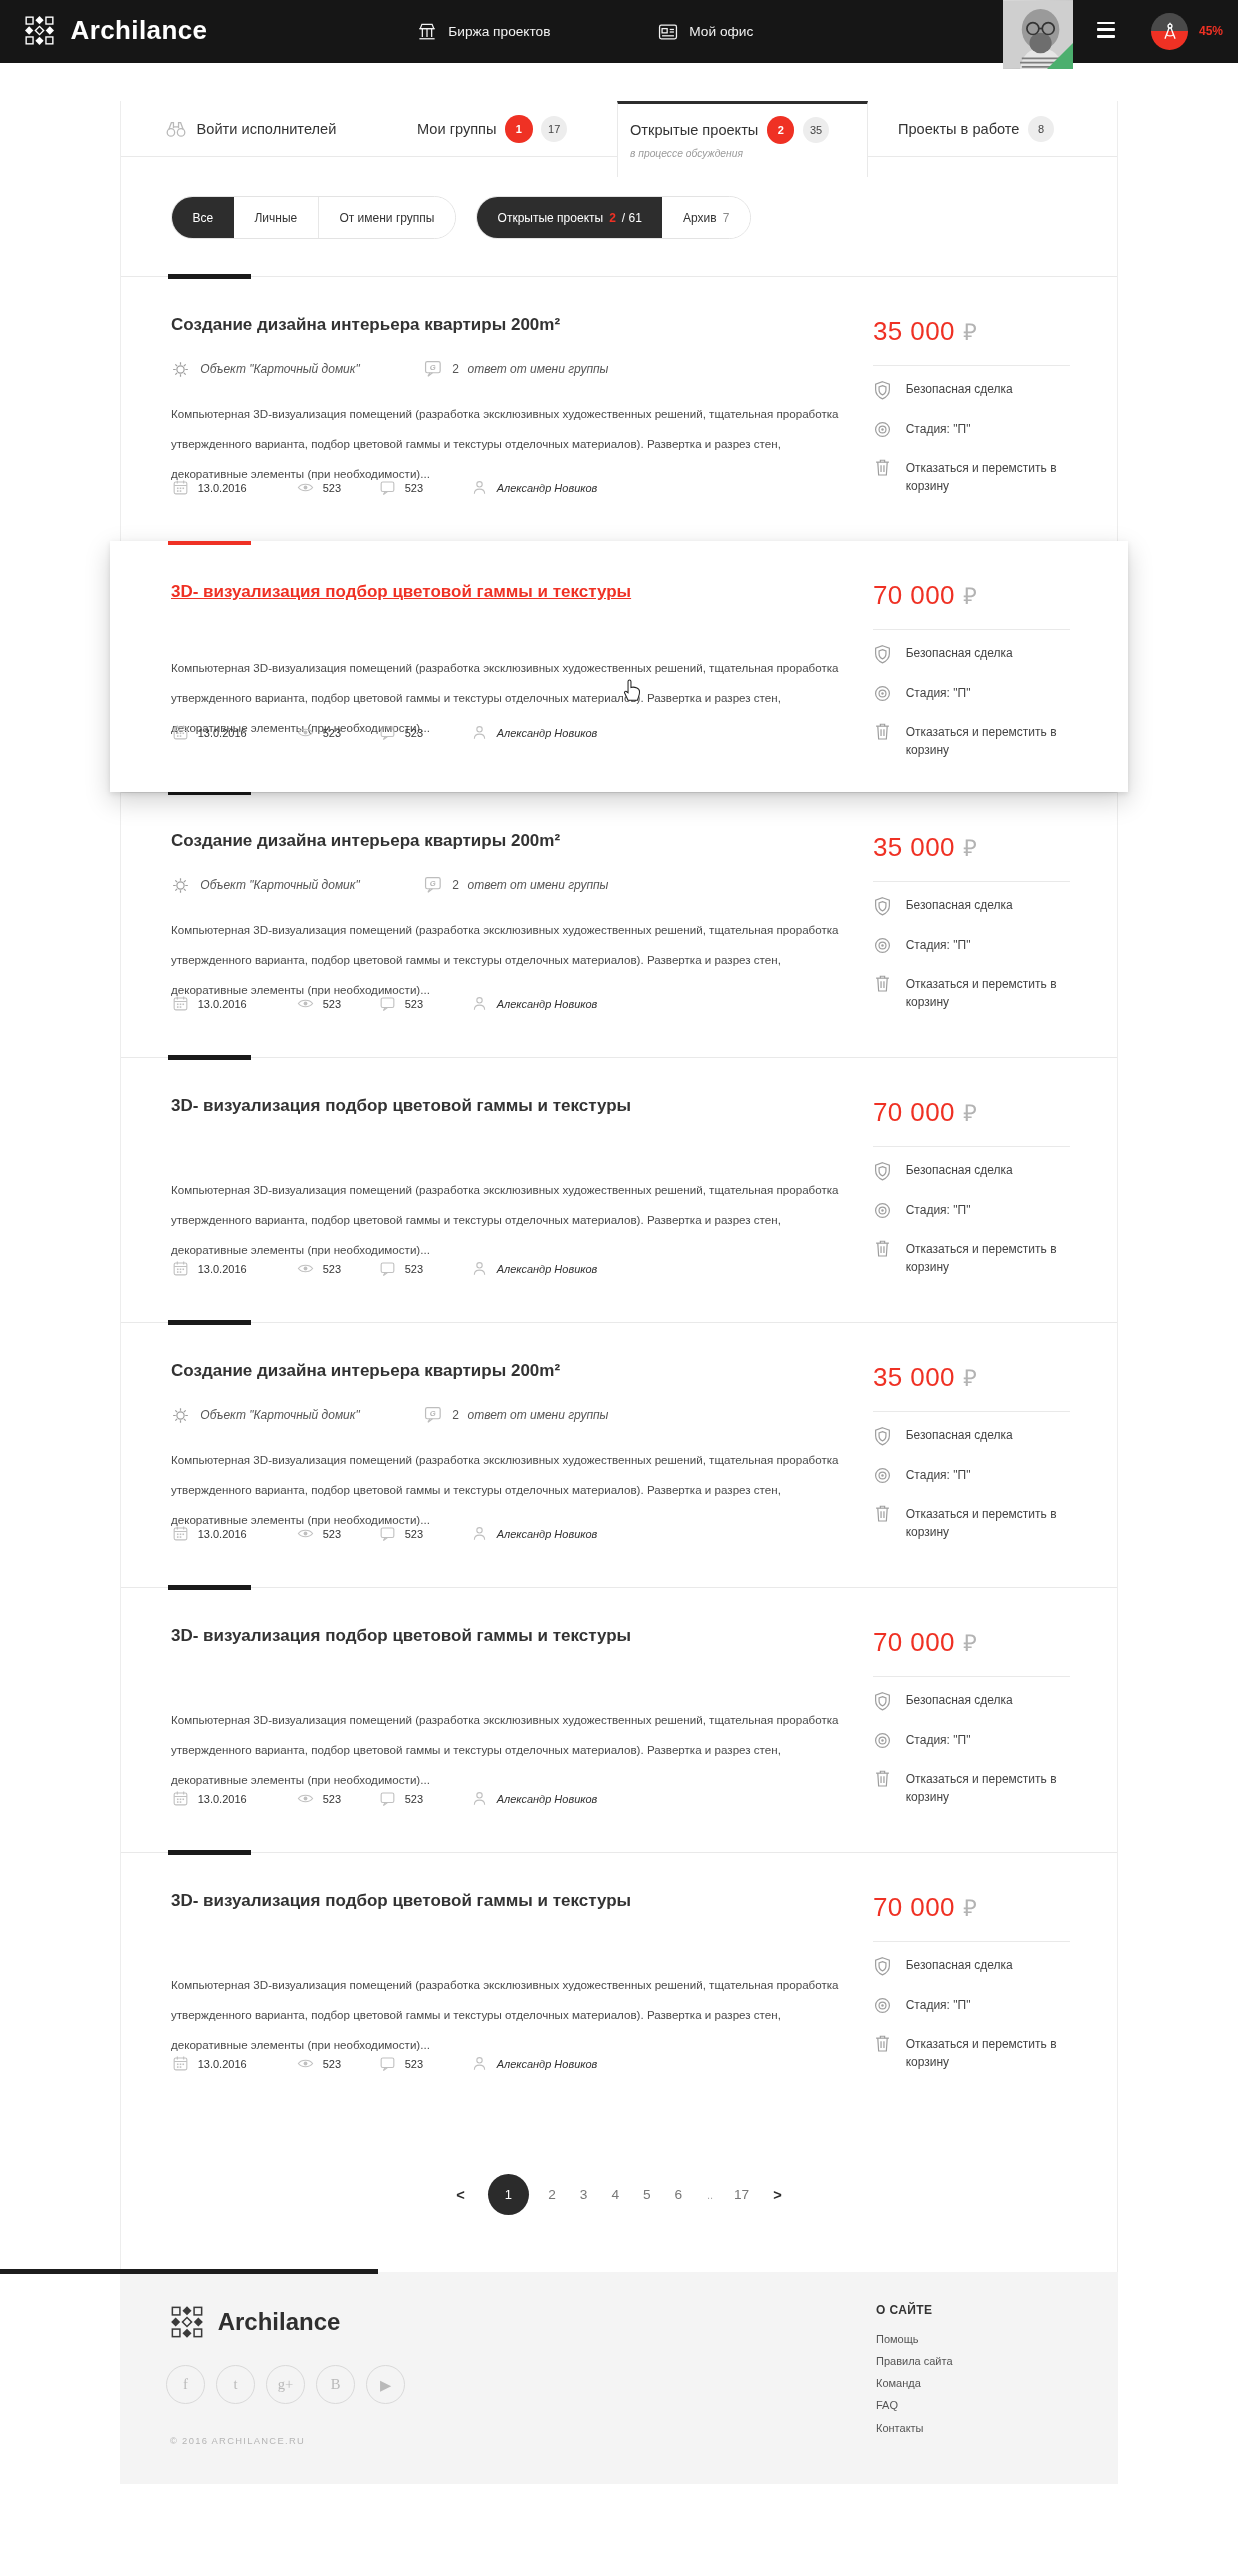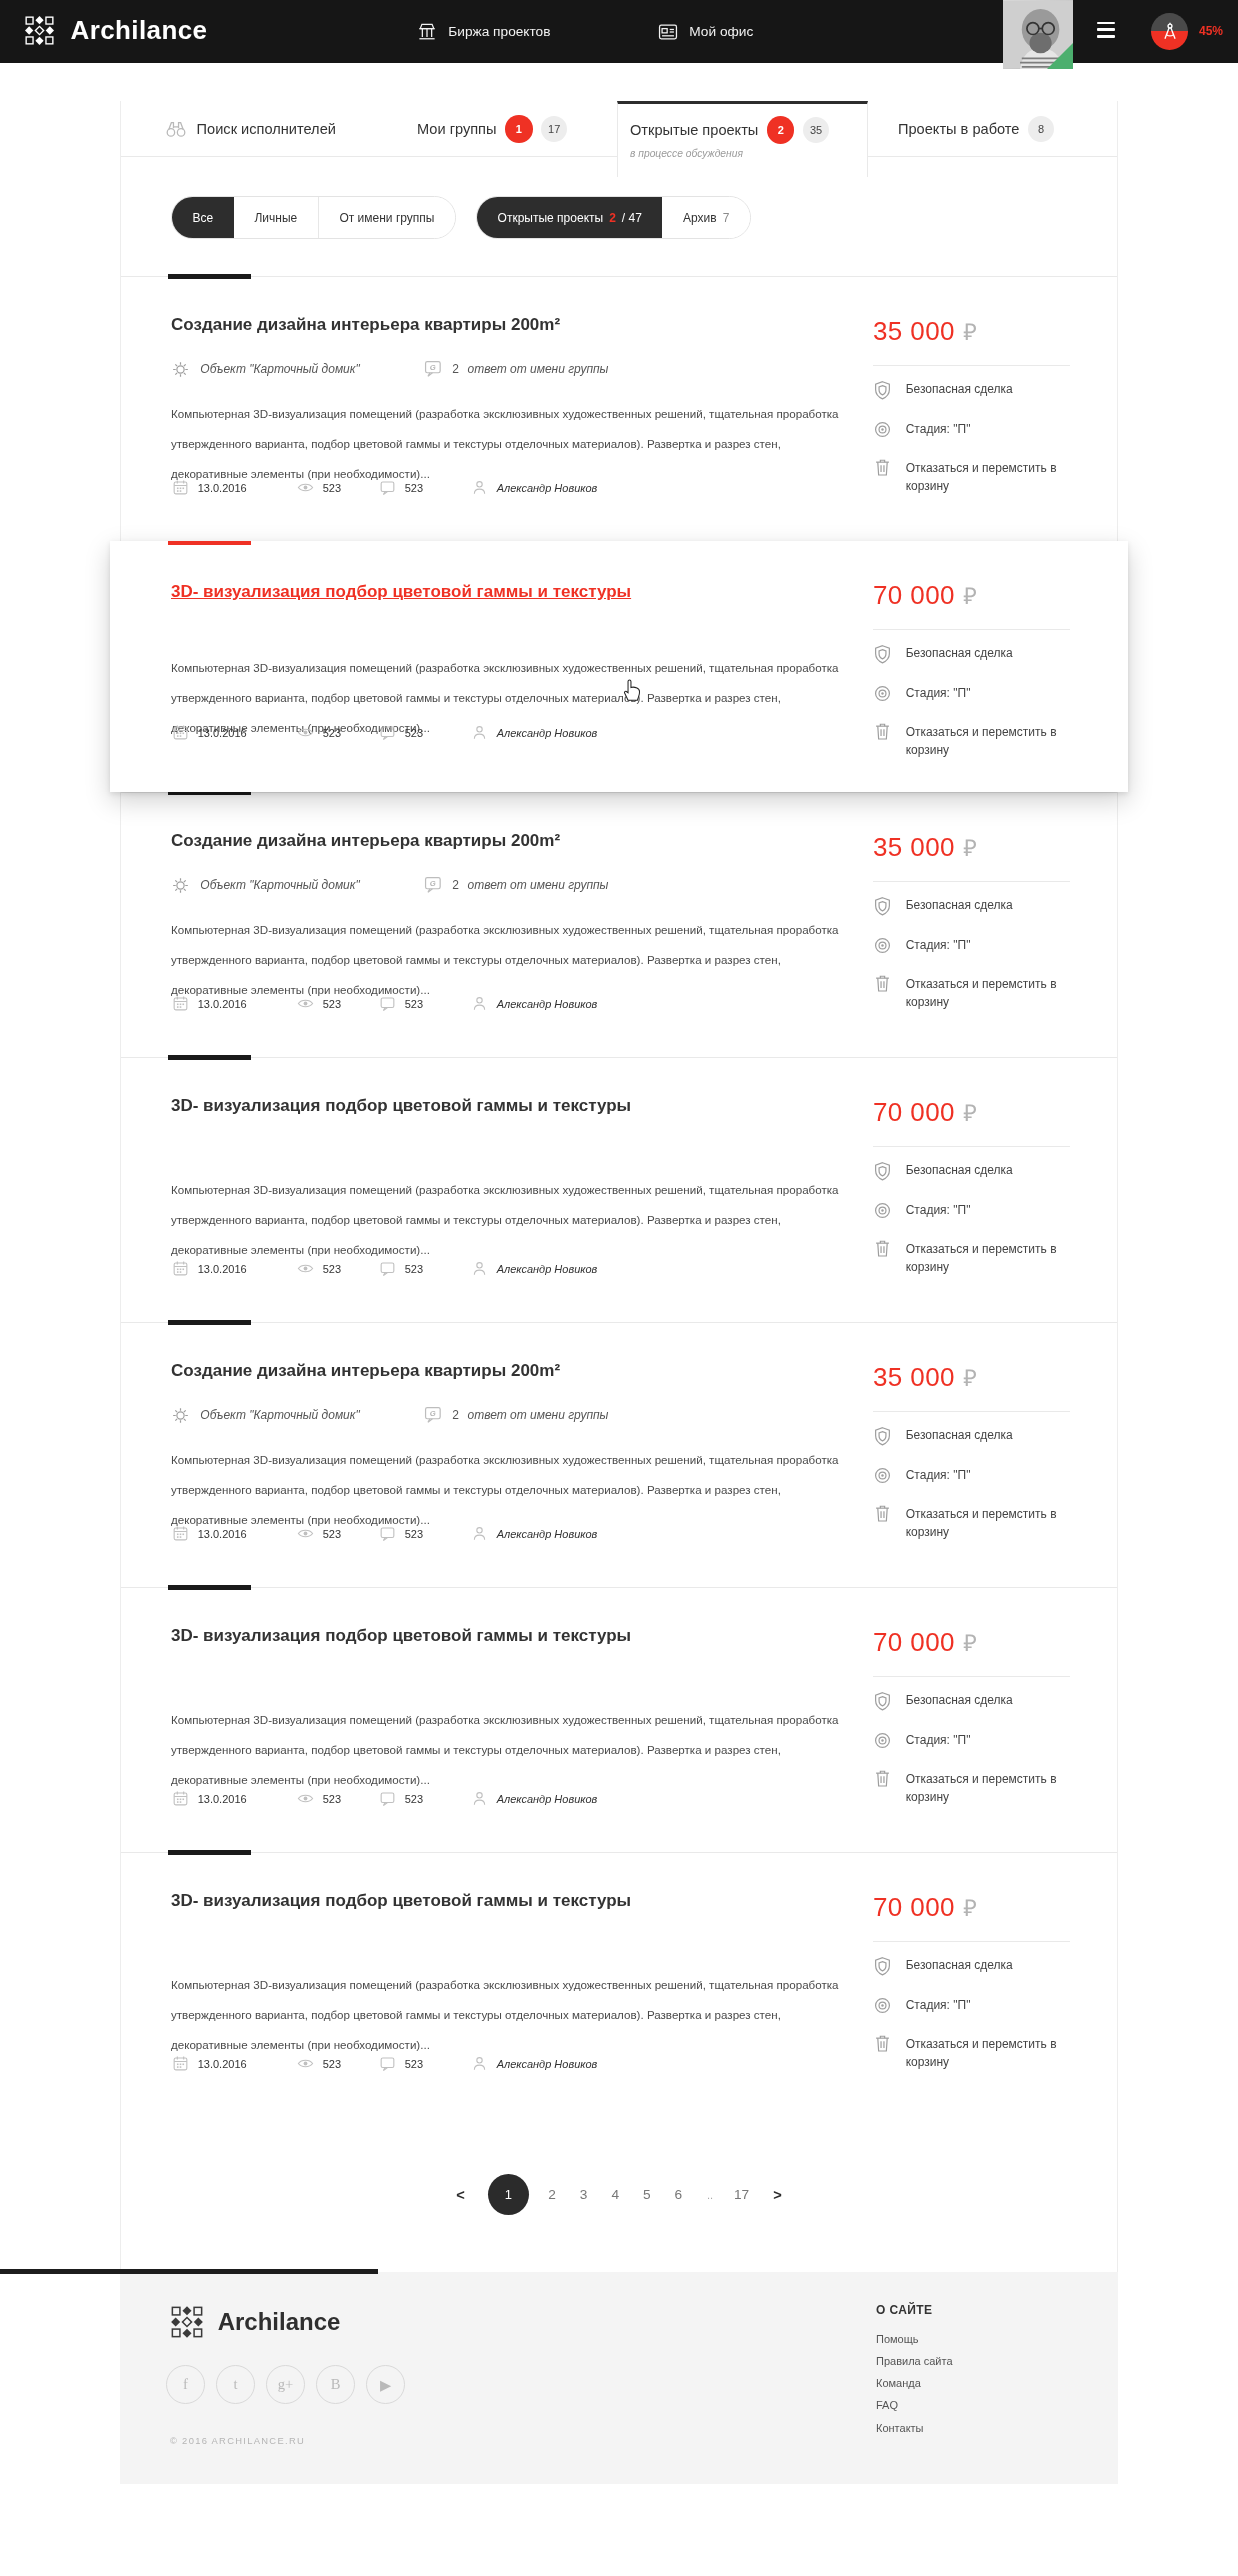--- a/index.html
+++ b/index.html
@@ -191,21 +191,21 @@
     <div class="tab t1">
       <span>
         <svg class="ic" width="24" height="22" viewBox="0 0 28 26" fill="none" stroke="#b9b9b9" stroke-width="1.5">
           <circle cx="8" cy="17" r="4.4"></circle>
             <circle cx="20" cy="17" r="4.4"></circle>
           <path d="M5.5 13.5 L8.5 5.5 H11 V12"></path>
             <path d="M22.5 13.5 L19.5 5.5 H17 V12"></path>
           <path d="M11.5 10.5 H16.5"></path>
         </svg>
       </span>
-      <span>Поиск исполнителей</span>
+      <span>Войти исполнителей</span>
     </div>
     <div class="tab t2">
       <span>Мои группы</span>
       <span class="badge red">1</span>
       <span class="badge gray">17</span>
     </div>
     <div class="tab-active">
       <div class="tab-active-row">
         <span class="tab-active-label">Открытые проекты</span>
         <span class="badge red">2</span>
@@ -228,21 +228,21 @@
         <span>Личные</span>
       </div>
       <div class="pill">
         <span>От имени группы</span>
       </div>
     </div>
     <div class="pill-group">
       <div class="pill dark">
         <span>Открытые проекты</span>
         <span class="cnt-red">2</span>
-        <span>/ 47</span>
+        <span>/ 61</span>
       </div>
       <div class="pill">
         <span>Архив</span>
         <span class="cnt-dim">7</span>
       </div>
     </div>
   </div>
 
   <div class="cards" id="cards">
   <div class="card">

